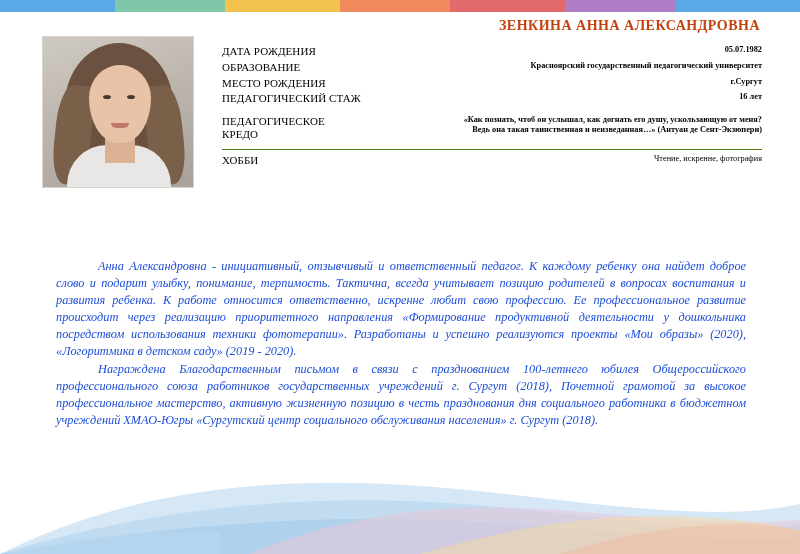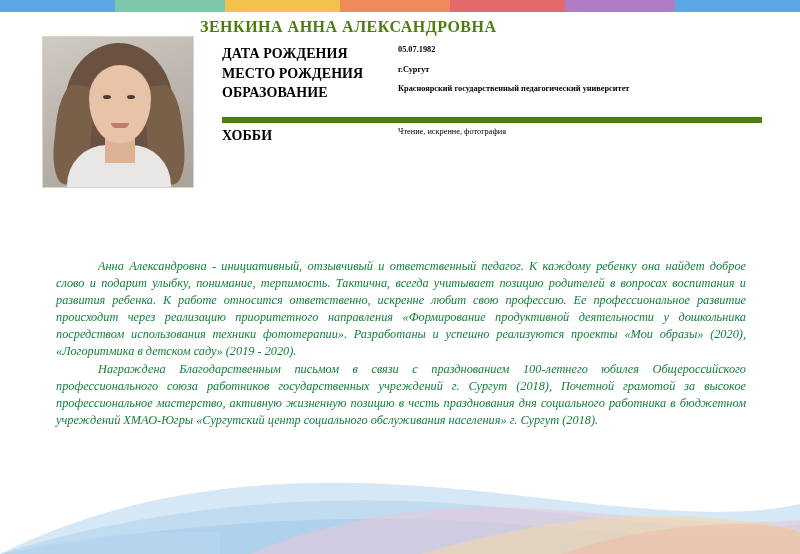--- a/index.html
+++ b/index.html
@@ -24,26 +24,26 @@
     display: flex;
   }
   .topbar .seg { height: 100%; }
 
   
   .title {
     position: absolute;
     top: 18px;
     left: 200px;
     width: 560px;
-    text-align: left;
+    text-align: right;
     font-family: "Liberation Serif", serif;
     font-weight: bold;
-    font-size: 16px;
+    font-size: 14px;
     letter-spacing: 0.5px;
-    color: #4d7c0f;
+    color: #c2410c;
   }
 
   
   .photo-frame {
     position: absolute;
     top: 36px;
     left: 42px;
     width: 150px;
     height: 150px;
     overflow: hidden;
@@ -129,46 +129,47 @@
     width: 100%;
     font-size: 8.5px;
   }
   .info td {
     vertical-align: top;
     padding: 1px 0 1px 0;
     line-height: 1.25;
   }
   .info td.label {
     width: 168px;
-    font-weight: bold;
-    font-size: 14px;
+    font-weight: normal;
+    font-size: 11px;
     letter-spacing: 0.1px;
     white-space: nowrap;
     padding-right: 8px;
   }
   .info td.value {
     font-weight: bold;
     font-size: 8.3px;
-  }
-  .info tr.sep td { border-top: 6px solid #4d7c0f; padding-top: 4px; }
+    text-align: right;
+  }
+  .info tr.sep td { border-top: 1px solid #4d7c0f; padding-top: 4px; }
   .info tr.spacer td { height: 7px; padding: 0; }
   .info .label-two { white-space: normal; line-height: 1.2; }
 
   
   .bodytext {
     position: absolute;
     top: 258px;
     left: 56px;
     width: 690px;
     font-family: "Liberation Serif", serif;
     font-style: italic;
     font-size: 12.3px;
     line-height: 1.38;
     text-align: justify;
-    color: #15803d;
+    color: #1d4ed8;
   }
   .bodytext p {
     margin: 0 0 1px 0;
     text-indent: 42px;
   }
 
   
   .bottom-deco {
     position: absolute;
     left: 0; bottom: 0;
@@ -207,30 +208,44 @@
 </div>
 
 <div class="info">
   <table>
     <tbody>
       <tr>
         <td class="label">ДАТА РОЖДЕНИЯ</td>
         <td class="value">05.07.1982</td>
       </tr>
       <tr>
+        <td class="label">ОБРАЗОВАНИЕ</td>
+        <td class="value">Красноярский государственный педагогический университет</td>
+      </tr>
+      <tr>
         <td class="label">МЕСТО РОЖДЕНИЯ</td>
         <td class="value">г.Сургут</td>
       </tr>
       <tr>
-        <td class="label">ОБРАЗОВАНИЕ</td>
-        <td class="value">Красноярский государственный педагогический университет</td>
+        <td class="label">ПЕДАГОГИЧЕСКИЙ СТАЖ</td>
+        <td class="value">16 лет</td>
       </tr>
       <tr class="spacer">
           <td colspan="2"></td>
         </tr>
+      <tr>
+        <td class="label label-two">
+          <div>ПЕДАГОГИЧЕСКОЕ</div>
+          <div>КРЕДО</div>
+        </td>
+        <td class="value">
+          <div>«Как познать, чтоб он услышал, как догнать его душу, ускользающую от меня?</div>
+          <div>Ведь она такая таинственная и неизведанная…» (Антуан де Сент-Экзюпери)</div>
+        </td>
+      </tr>
       <tr class="spacer">
           <td colspan="2"></td>
         </tr>
       <tr class="sep">
         <td class="label">ХОББИ</td>
         <td class="value" style="font-weight:normal">Чтение, искренне, фотография</td>
       </tr>
     </tbody>
   </table>
 </div>

